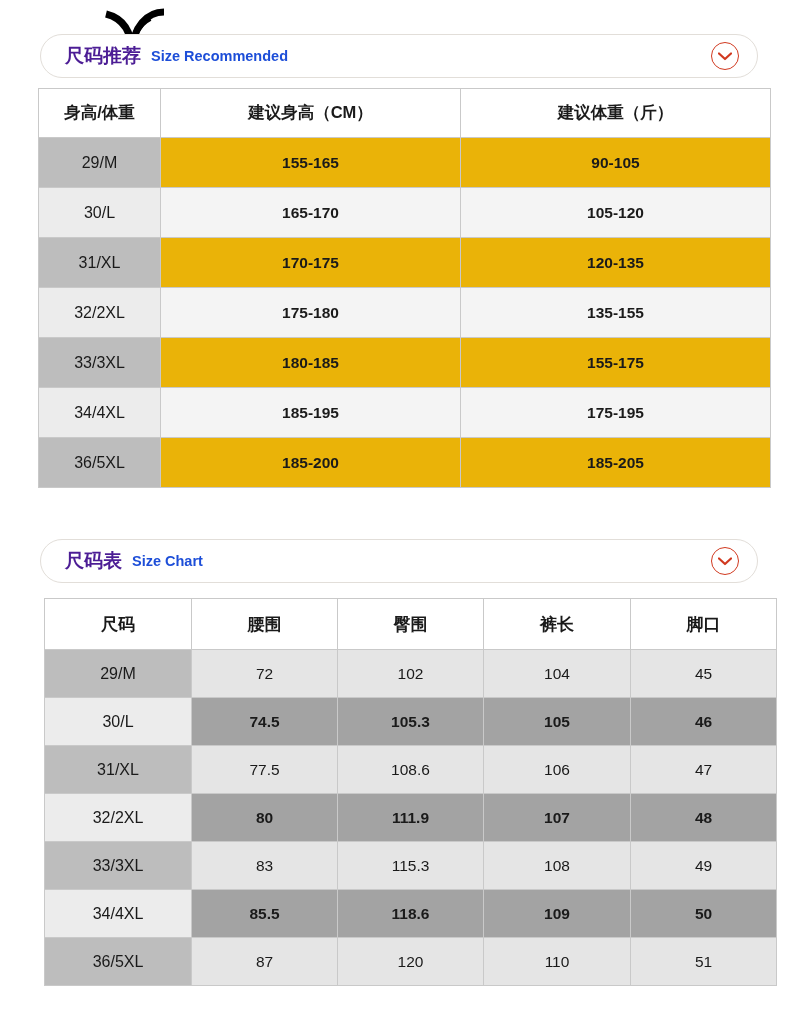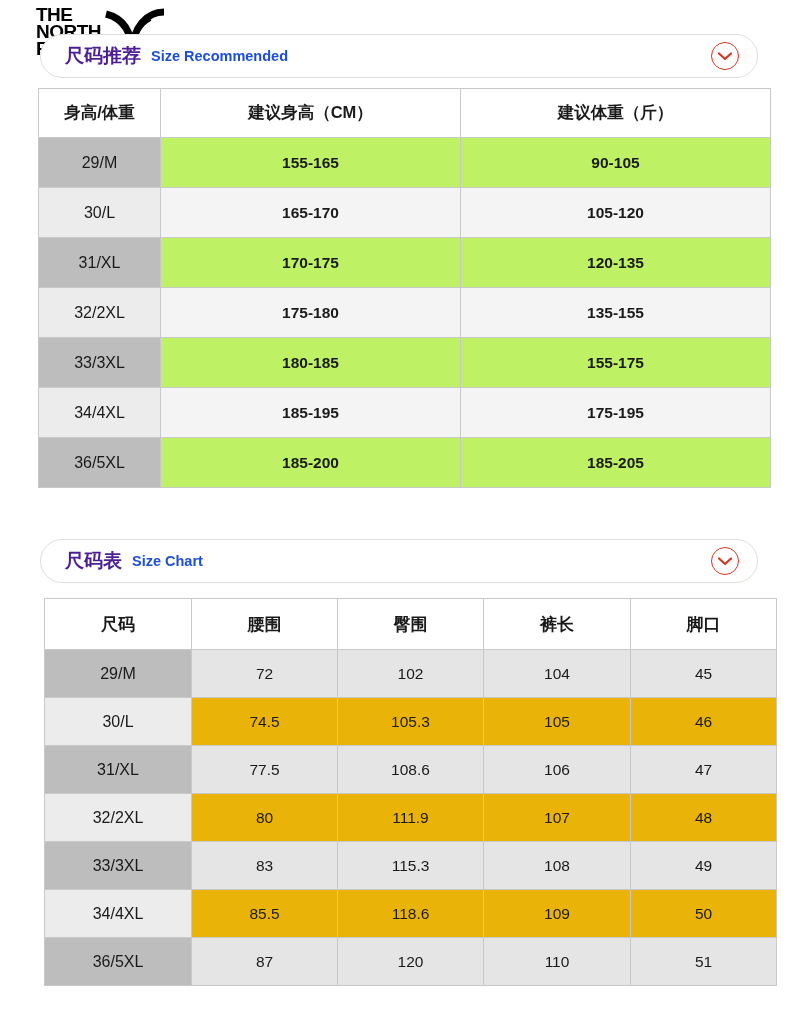--- a/index.html
+++ b/index.html
@@ -116,21 +116,21 @@
     height: 49px;
     font-size: 15.5px;
     font-weight: bold;
   }
   #tbl-rec tbody td.sz {
     font-size: 16px;
     font-weight: normal;
   }
   #tbl-rec tbody tr.shade td.sz { background: #bdbdbd; }
   #tbl-rec tbody tr.plain td.sz { background: #ececec; }
-  #tbl-rec tbody tr.shade td.val { background: #bef264; }
+  #tbl-rec tbody tr.shade td.val { background: #eab308; }
   #tbl-rec tbody tr.plain td.val { background: #f4f4f4; }
 
   
   #tbl-chart {
     left: 44px;
     top: 598px;
     width: 732px;
   }
   #tbl-chart .hdr td {
     height: 50px;
@@ -138,31 +138,26 @@
     font-weight: bold;
   }
   #tbl-chart tbody td {
     height: 47px;
     font-size: 15.5px;
   }
   #tbl-chart tbody td.sz { font-size: 16px; }
   #tbl-chart tbody tr.shade td.sz { background: #bdbdbd; }
   #tbl-chart tbody tr.plain td.sz { background: #ececec; }
   #tbl-chart tbody tr.shade td.val { background: #e5e5e5; }
-  #tbl-chart tbody tr.plain td.val { background: #eab308; }
+  #tbl-chart tbody tr.plain td.val { background: #a3a3a3; font-weight: bold; }
 </style>
 </head>
 <body>
 
 <div class="logo">
-  <div class="logo-text">
-    <span>THE</span>
-    <span>NORTH</span>
-    <span>FACE</span>
-  </div>
   <svg class="logo-arc" viewBox="0 0 72 48">
     <path d="M36 46 C36 18 52 4 68 4" stroke="#000" stroke-width="7" fill="none"></path>
     <path d="M36 46 C36 22 26 10 10 6" stroke="#000" stroke-width="7" fill="none"></path>
     <path d="M36 46 C36 28 42 16 54 10" stroke="#000" stroke-width="6" fill="none"></path>
   </svg>
 </div>
 
 <div class="pill" style="top:34px;">
   <div class="pill-cn">尺码推荐</div>
   <div class="pill-en">Size Recommended</div>

